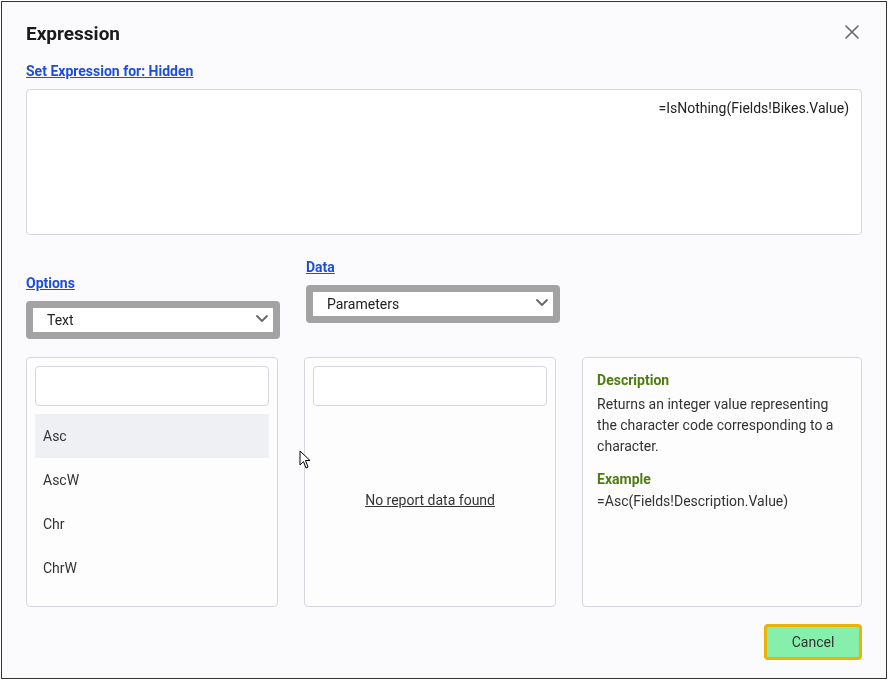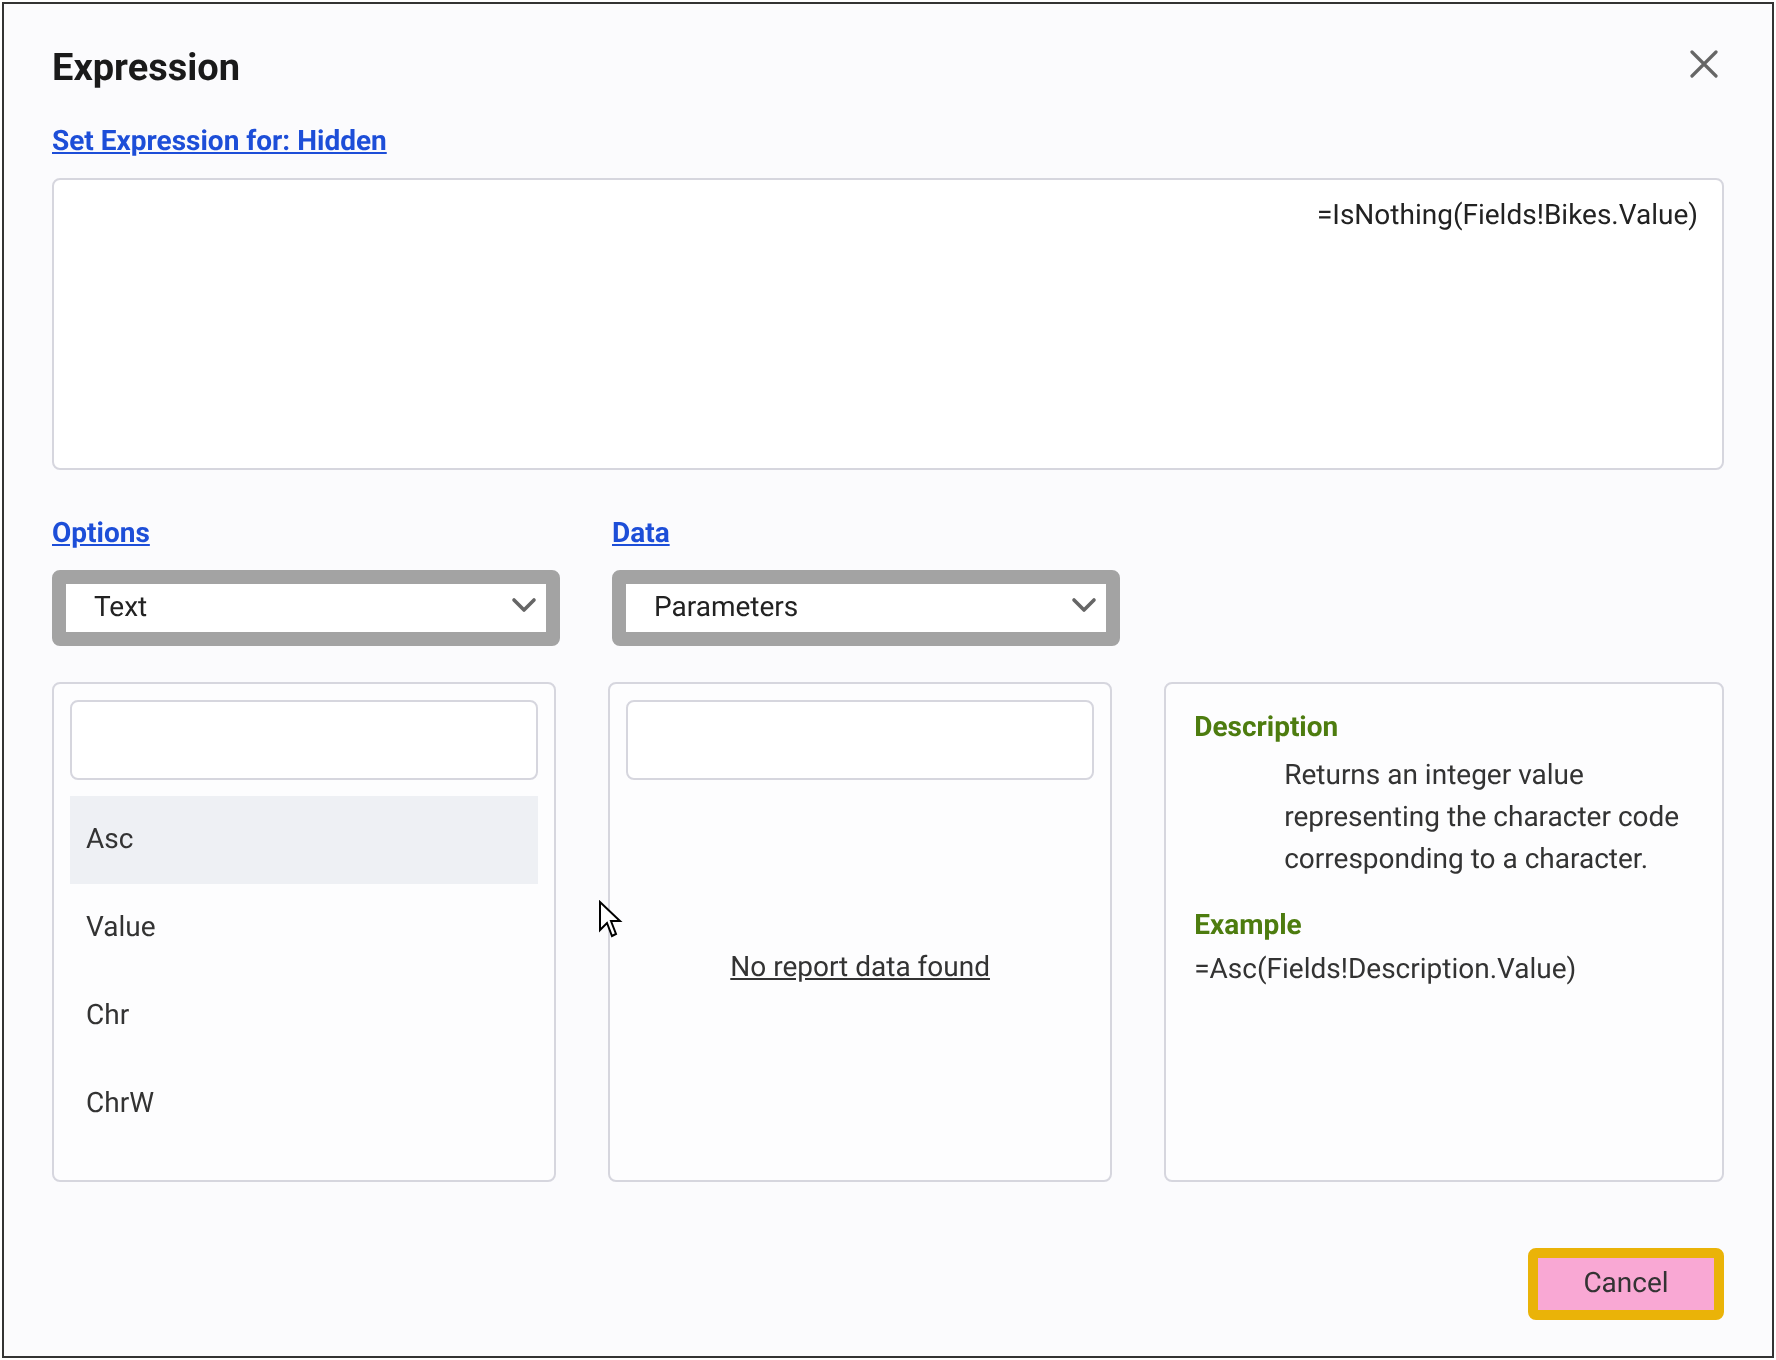--- a/index.html
+++ b/index.html
@@ -71,20 +71,21 @@
     .row {
       display: flex;
       gap: 26px;
       margin-top: 20px;
     }
     .col {
       flex: 0 0 auto;
     }
     .col-options {
       width: 254px;
+      margin-top: 16px;
     }
     .col-data {
       width: 254px;
     }
     .select-wrap {
       position: relative;
     }
     .select-box {
       width: 100%;
       height: 38px;
@@ -192,21 +193,20 @@
       font-size: 14px;
       font-weight: 700;
       color: #4d7c0f;
       margin-bottom: 6px;
     }
     .desc-text {
       font-size: 14px;
       color: #333;
       line-height: 1.5;
       margin-bottom: 14px;
-      margin-left: 45px;
     }
     .example-text {
       font-size: 14px;
       color: #333;
     }
     .footer {
       position: absolute;
       right: 24px;
       bottom: 18px;
       display: flex;
@@ -222,23 +222,23 @@
       display: flex;
       align-items: center;
       justify-content: center;
     }
     .btn-primary {
       background: #4f39d4;
       color: #fff;
       font-weight: 600;
     }
     .btn-secondary {
-      background: #f9a8d4;
-      color: #333;
-      border: 5px solid #eab308;
+      background: #86efac;
+      color: #333;
+      border: 3px solid #eab308;
     }
     .cursor {
       position: absolute;
       left: 297px;
       top: 448px;
       pointer-events: none;
     }
     .cursor svg {
       width: 14px;
       height: 20px;
@@ -289,21 +289,21 @@
         </span>
       </div>
     </div>
   </div>
 
   <div class="panels-row">
     <div class="panel panel-options">
       <input class="search-input" type="text" style="">
       <div class="list-scroll">
         <div class="list-item selected">Asc</div>
-        <div class="list-item">Value</div>
+        <div class="list-item">AscW</div>
         <div class="list-item">Chr</div>
         <div class="list-item">ChrW</div>
         <div style="height:60px"></div>
       </div>
     </div>
 
     <div class="panel panel-data">
       <input class="search-input" type="text" style="">
       <div class="no-data">No report data found</div>
     </div>

